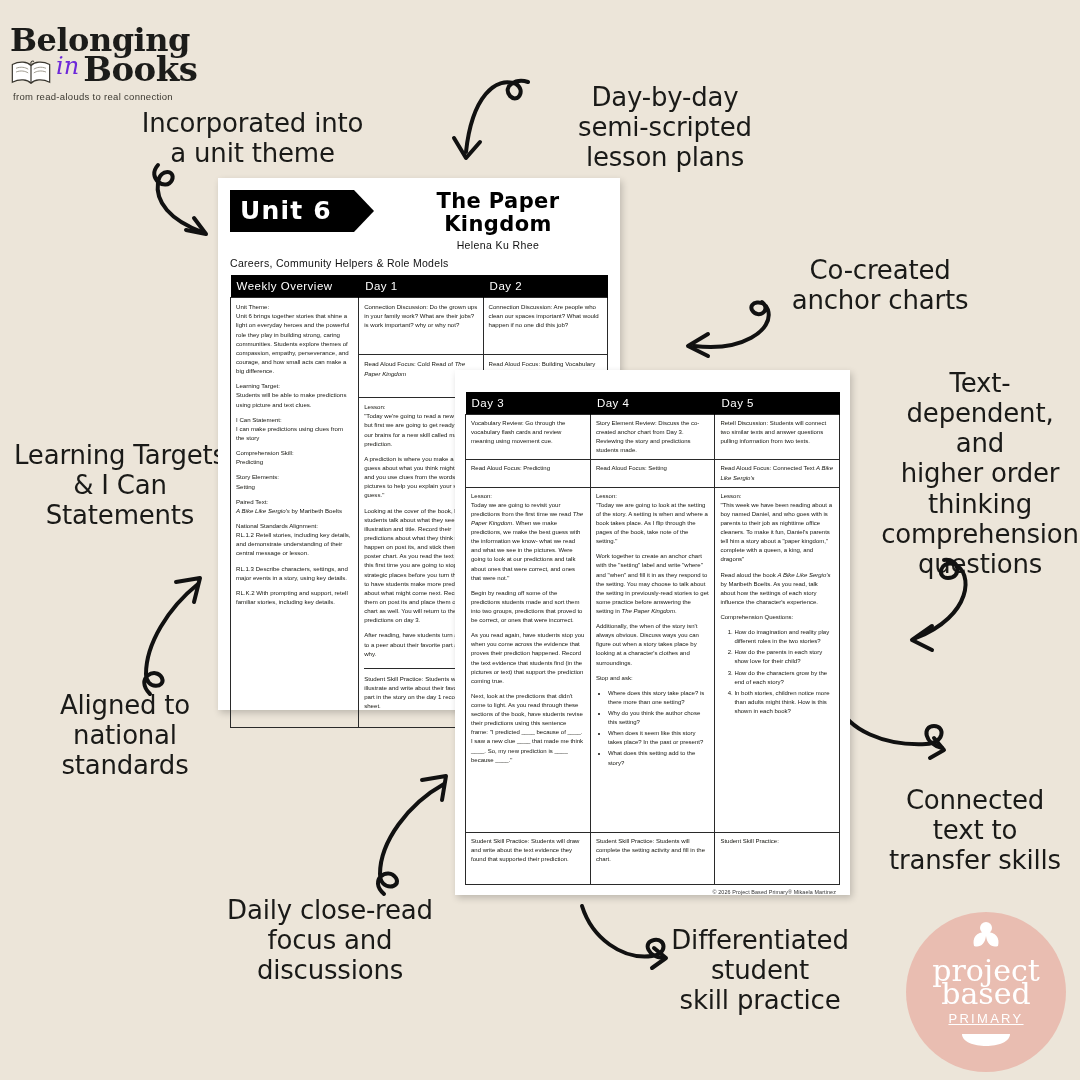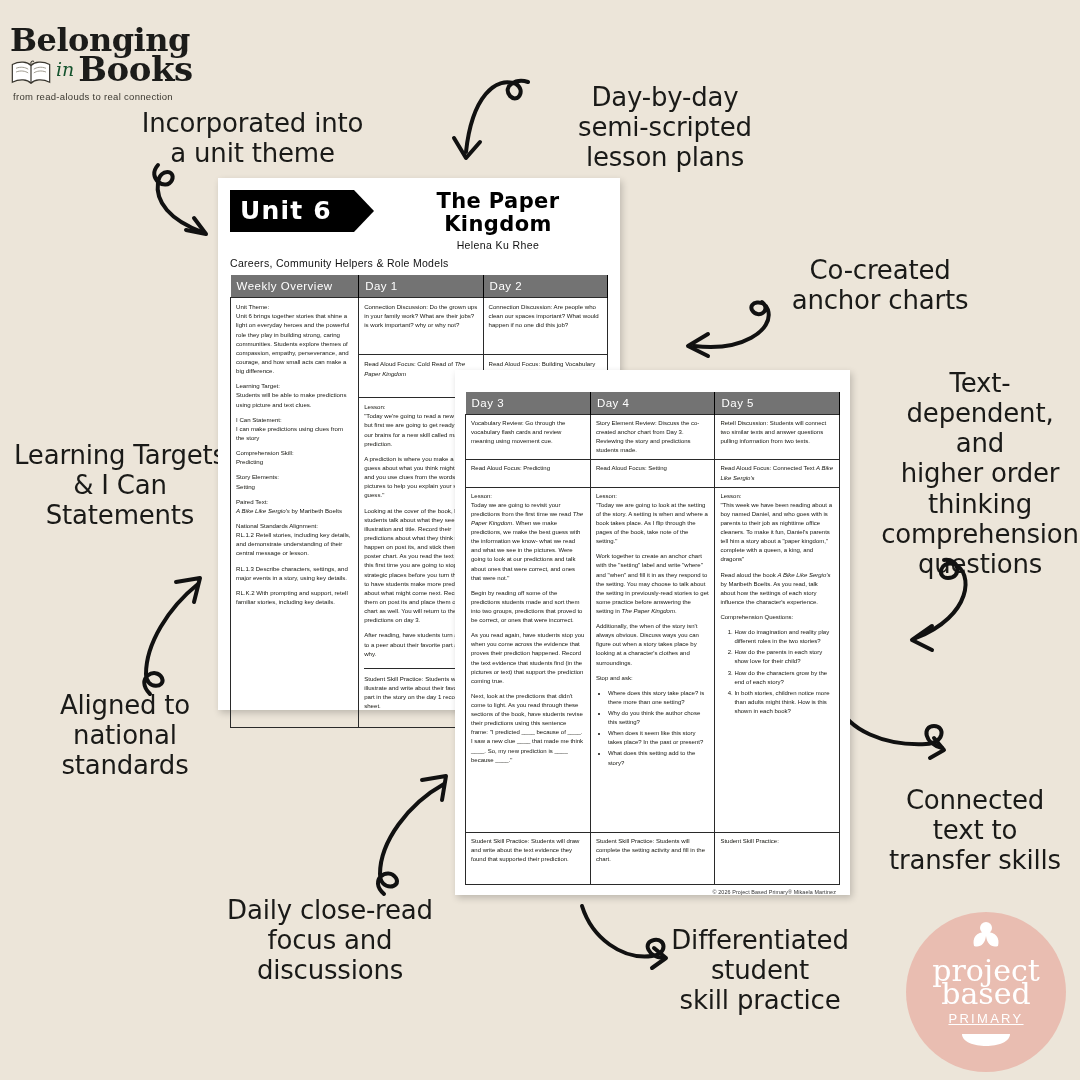--- a/index.html
+++ b/index.html
@@ -16,21 +16,21 @@
   #brand .b-line1 {
     font-family: "DejaVu Serif", serif;
     font-weight: 700; font-size: 32px; color: #1c1c1a;
     letter-spacing: -0.5px; line-height: 1;
   }
   #brand .b-row2 {
     display: flex; align-items: flex-end; gap: 4px; margin-top: -4px;
   }
   #brand .b-in {
     font-family: "DejaVu Serif", serif; font-style: italic;
-    font-size: 19px; color: #14532d; padding-bottom: 6px;
+    font-size: 24px; color: #6d28d9; padding-bottom: 6px;
   }
   #brand .b-books {
     font-family: "DejaVu Serif", serif; font-weight: 700;
     font-size: 34px; color: #1c1c1a; letter-spacing: -0.5px; line-height: 1;
   }
   #brand .b-book-icon { width: 42px; height: 28px; flex: 0 0 auto; }
   #brand .b-tag {
     font-size: 9.5px; color: #3a372f; letter-spacing: 0.3px;
     margin-top: 5px; margin-left: 3px;
   }
@@ -70,21 +70,21 @@
   .title-block { flex: 1; text-align: center; padding-left: 34px; }
   .doc-title {
     font-family: "DejaVu Sans", sans-serif; font-weight: 700;
     font-size: 21px; letter-spacing: 0.4px; color: #000; line-height: 1.1;
   }
   .doc-author { font-size: 10.5px; color: #111; margin-top: 3px; letter-spacing: 0.4px; }
   .doc-sub { font-size: 10.5px; color: #111; margin-top: 6px; letter-spacing: 0.3px; }
 
   table.grid { width: 100%; border-collapse: collapse; table-layout: fixed; margin-top: 6px; }
   table.grid th {
-    background: #737373; color: #fff; text-align: left;
+    background: #000000; color: #fff; text-align: left;
     font-weight: 400; font-size: 11.5px; letter-spacing: 0.5px;
     padding: 5px 6px; border-right: 1px solid #000;
   }
   table.grid td {
     border: 1px solid #2a2a2a; vertical-align: top;
     padding: 4px 5px; font-size: 6.1px; line-height: 1.5; color: #15150f;
   }
   #page2 table.grid td { font-size: 6.0px; line-height: 1.52; }
   .cell p { margin: 0 0 6px 0; }
   .cell p:last-child { margin-bottom: 0; }

